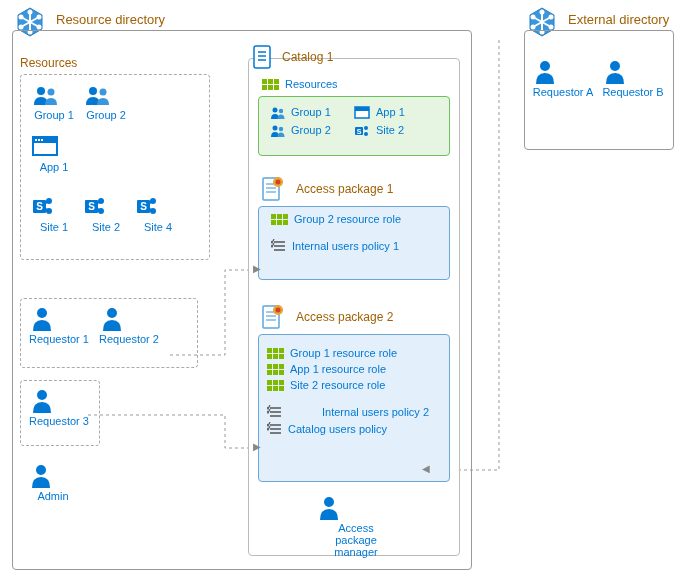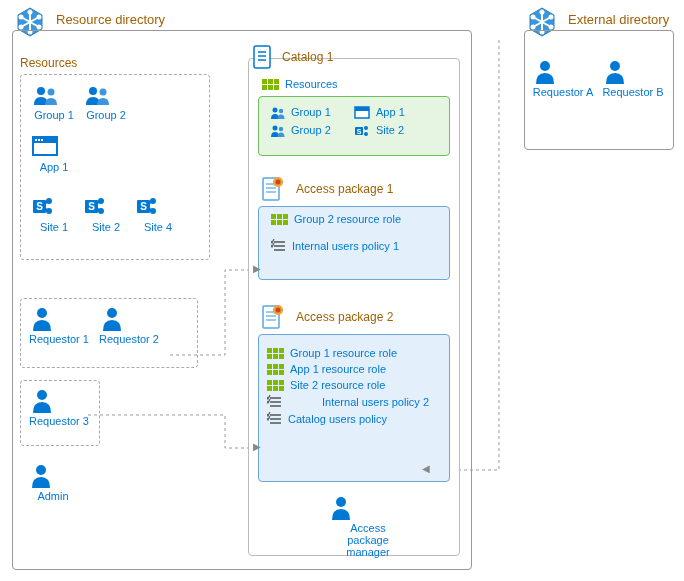--- a/index.html
+++ b/index.html
@@ -293,37 +293,37 @@
         <use href="#grid-icon"></use>
       </svg>
     <span class="txt">App 1 resource role</span>
   </div>
   <div class="row-item">
     <svg width="17" height="11">
         <use href="#grid-icon"></use>
       </svg>
     <span class="txt">Site 2 resource role</span>
   </div>
-  <div class="row-item" style="gap:40px;">
+  <div class="row-item" style="margin-top:10px;gap:40px;">
     <svg width="15" height="13">
         <use href="#policy-icon"></use>
       </svg>
     <span class="txt">Internal users policy 2</span>
   </div>
   <div class="row-item">
     <svg width="15" height="13">
         <use href="#policy-icon"></use>
       </svg>
     <span class="txt">Catalog users policy</span>
   </div>
 </div>
 <span class="arrow-in" style="left:253px; top:441px; z-index:4;">▶</span>
 <span class="arrow-in" style="left:422px; top:463px; z-index:4;">◀</span>
 
-<div class="container item" style="left:328px; top:494px; width:80px; z-index:3;">
+<div class="container item" style="left:316px; top:494px; width:80px; z-index:3;">
   <svg width="26" height="26">
       <use href="#user-icon"></use>
     </svg>
   <span class="item-label" style="white-space:pre-line;">Access package
 manager</span>
 </div>
 
 <div class="container border-solid" style="left:524px; top:30px; width:150px; height:120px; z-index:1;"></div>
 <div class="container" style="left:526px; top:6px;">
   <svg width="32" height="32">

